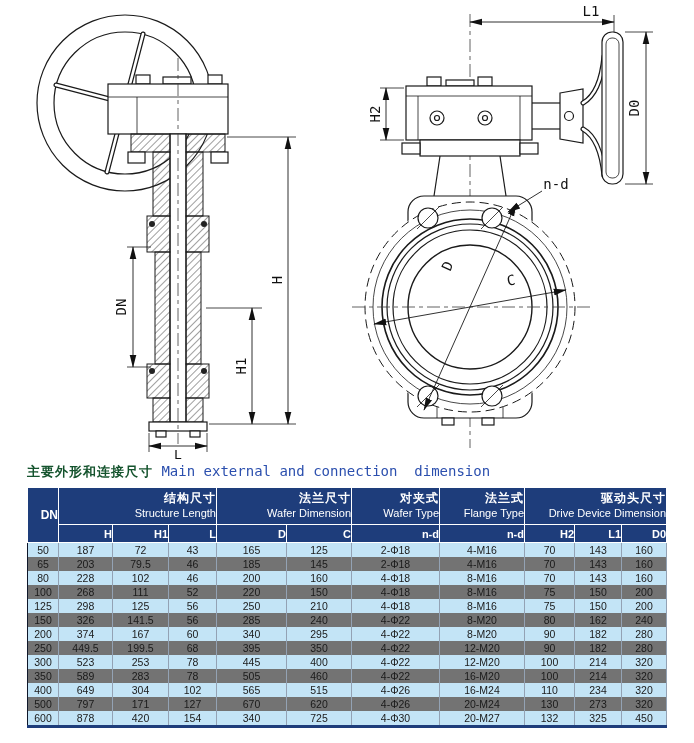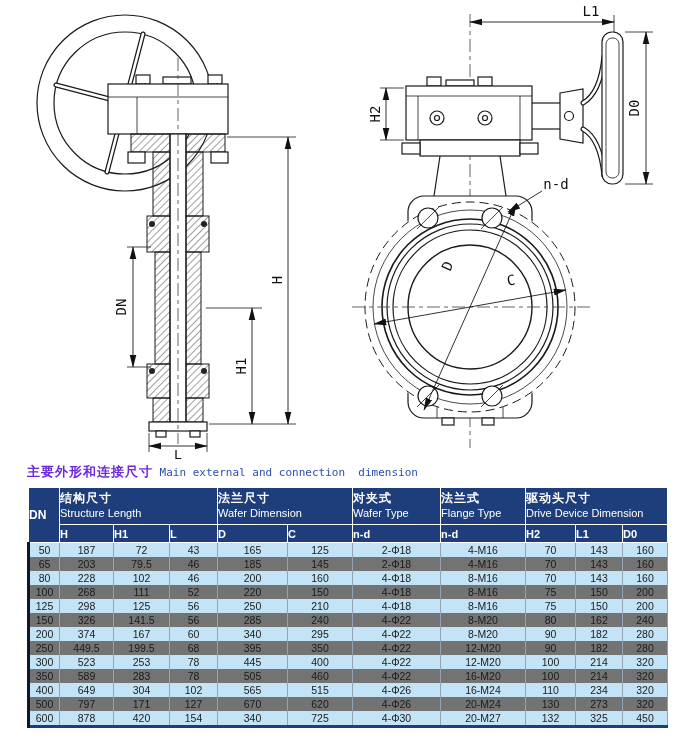--- a/index.html
+++ b/index.html
@@ -15,36 +15,36 @@
   .cl{stroke:#3a3a3a;stroke-width:0.8;fill:none;stroke-dasharray:13 4 4 4;}
   .dash{stroke:#1a1a1a;stroke-width:1;fill:none;stroke-dasharray:9 5;}
   .hat{fill:url(#hatch);stroke:#1a1a1a;stroke-width:1;}
   .spk{stroke:#1a1a1a;stroke-width:5;fill:none;stroke-linecap:round;}
   .spkw{stroke:#fff;stroke-width:2.6;fill:none;stroke-linecap:round;}
   .lbl{font-family:"DejaVu Sans Mono",monospace;font-size:14px;fill:#111;}
   .lbl13{font-family:"DejaVu Sans Mono",monospace;font-size:13px;fill:#111;}
 
   
   .title-row{margin:2px 0 6px 27px;white-space:pre;}
-  .title-zh{font-size:13px;font-weight:bold;color:#6d28d9;letter-spacing:1px;}
-  .title-en{font-family:"DejaVu Sans Mono",monospace;font-size:11px;color:#2b4fae;}
+  .title-zh{font-size:13px;font-weight:bold;color:#14532d;letter-spacing:1px;}
+  .title-en{font-family:"DejaVu Sans Mono",monospace;font-size:14px;color:#2b4fae;}
 
   
   table.dim-table{border-collapse:collapse;table-layout:fixed;margin-left:27px;
     border-bottom:3px solid #1e3d7b;}
   .dim-table th{background:#1e3d7b;color:#fff;border:1px solid #fff;
-    font-weight:bold;padding:0;text-align:left;vertical-align:middle;}
+    font-weight:bold;padding:0;text-align:right;vertical-align:middle;}
   .dim-table thead tr.grp th{height:36px;}
   .dim-table thead tr.sub th{height:17px;font-size:11px;}
   .dim-table th .zh{font-size:12px;line-height:1.3;letter-spacing:1px;}
   .dim-table th .en{font-size:11px;line-height:1.25;font-weight:normal;}
   .dim-table th.dn-h{font-size:12px;}
   .dim-table td{height:14px;padding:0 1px;font-size:10.5px;color:#1a1a1a;
     text-align:center;border-right:1px solid #93a2b4;line-height:14px;}
-  .dim-table td:first-child{border-left:3px solid #0f172a;}
+  .dim-table td:first-child{border-left:1px solid #0f172a;}
   .dim-table tbody tr{background:#737373;}
   .dim-table tbody tr.alt{background:#c3e4f6;}
 </style>
 </head>
 <body>
 
 <div class="page">
 
   <svg width="694" height="460" viewBox="0 0 694 460">
     <defs>

